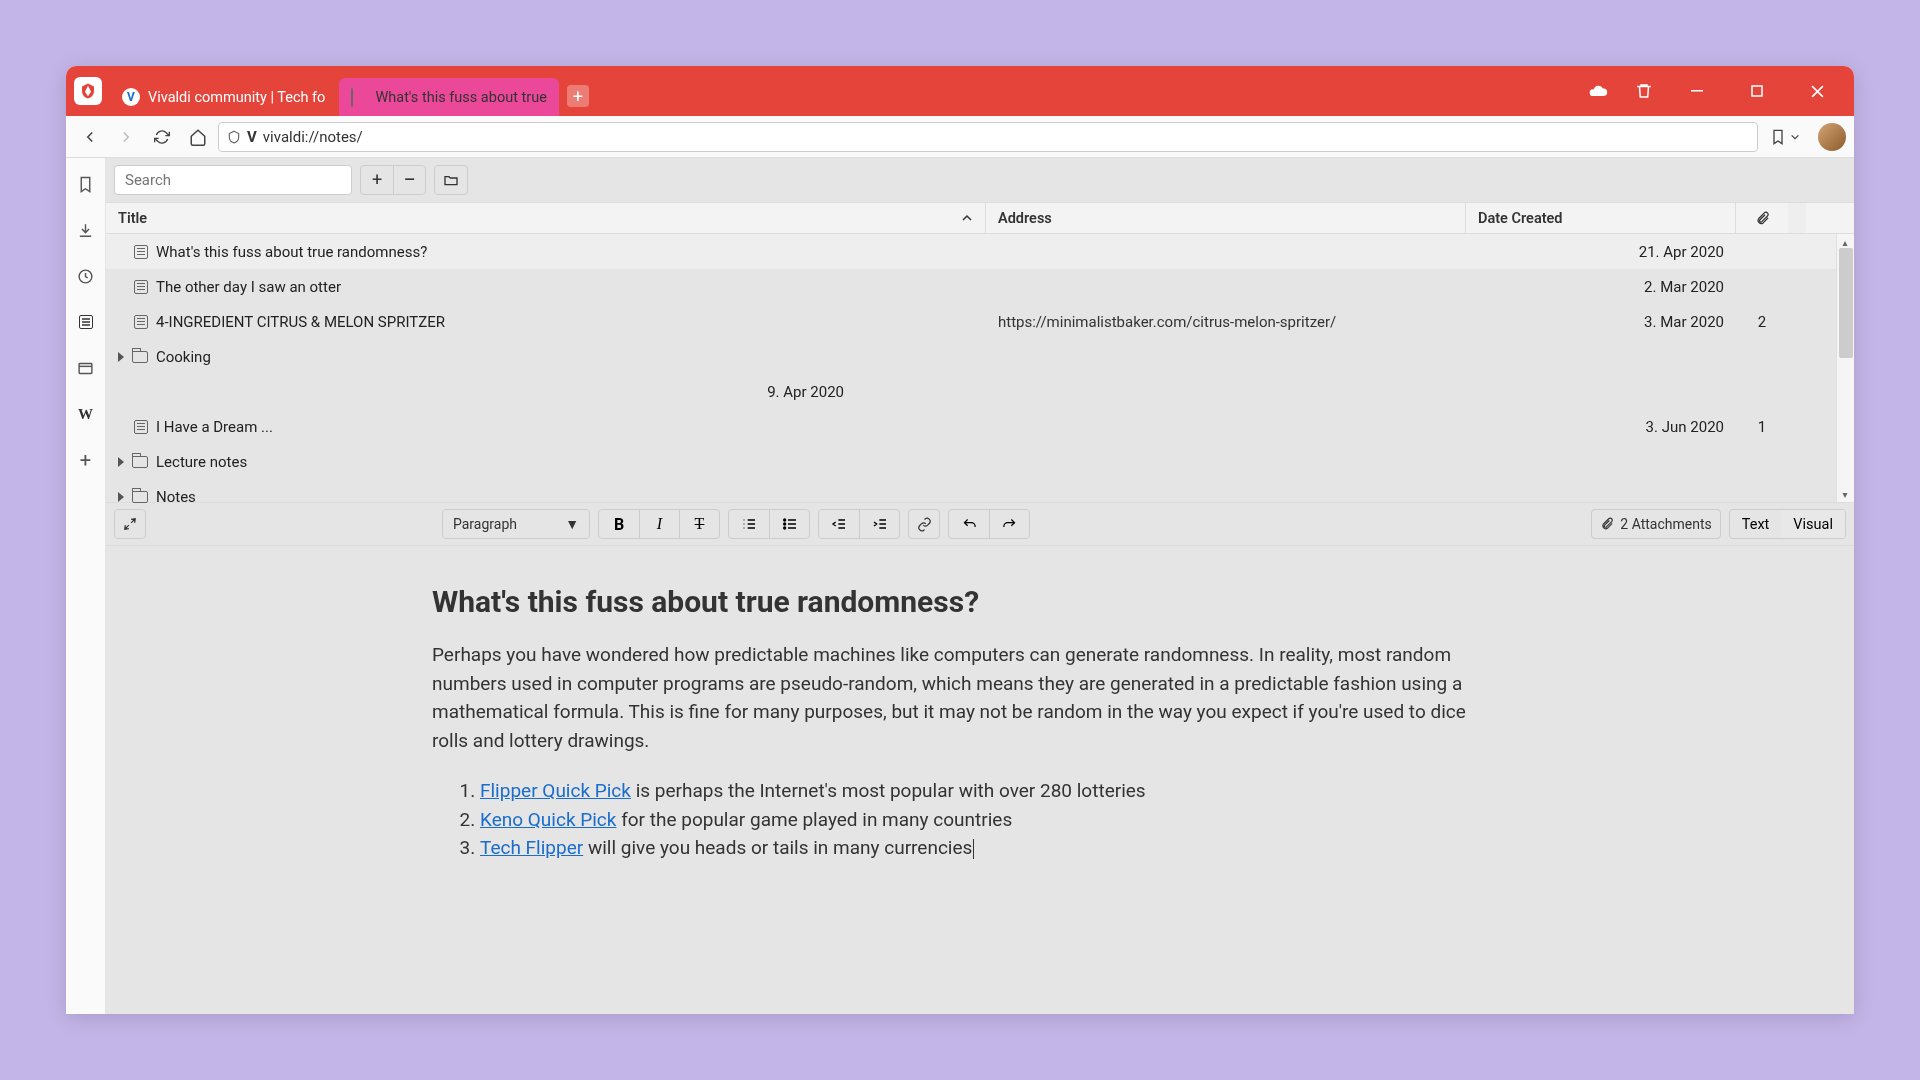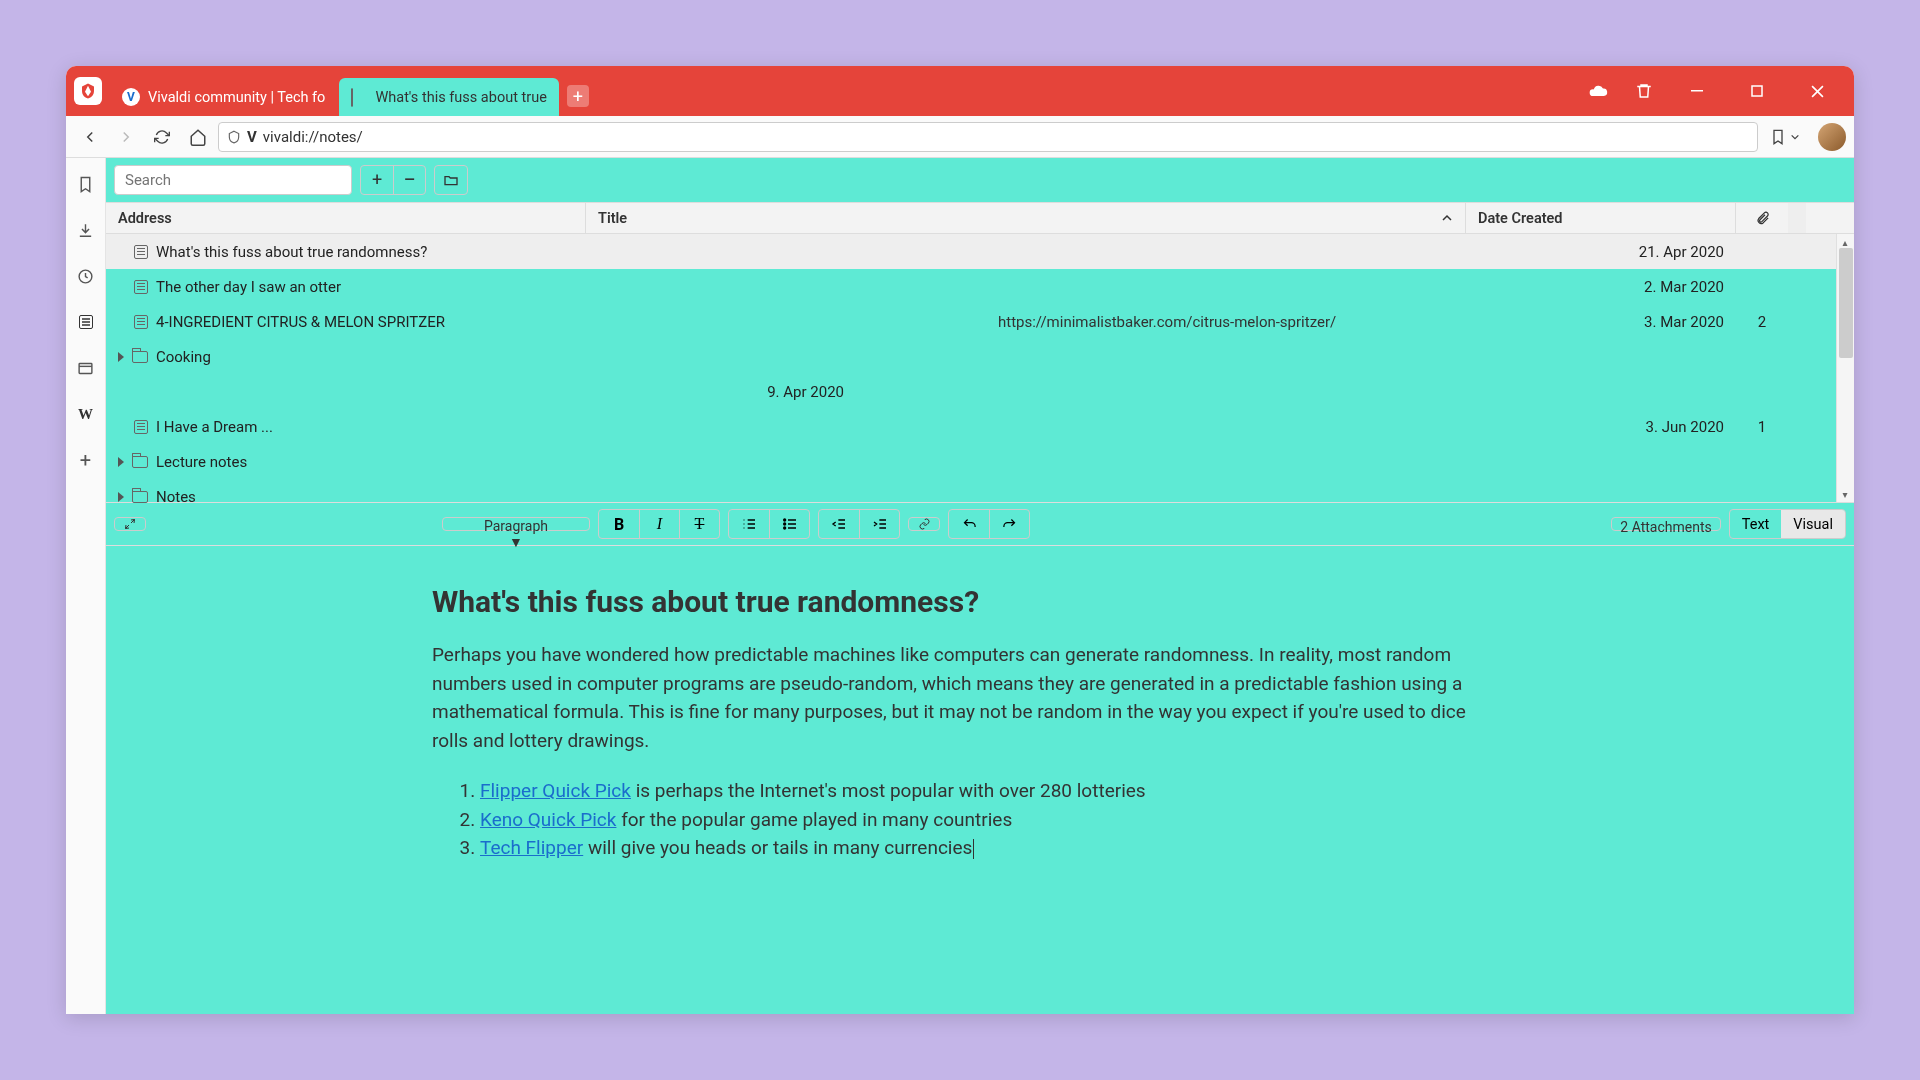--- a/index.html
+++ b/index.html
@@ -3,37 +3,37 @@
 <meta charset="utf-8">
 <style>
 * { margin: 0; padding: 0; box-sizing: border-box; font-family: -apple-system, BlinkMacSystemFont, "Segoe UI", Roboto, Arial, sans-serif; }
 body { background: #c4b5e8; width: 1920px; height: 1080px; overflow: hidden; padding: 66px; }
 .window { width: 1788px; height: 948px; background: #fff; border-radius: 10px 10px 0 0; overflow: hidden; box-shadow: 0 4px 20px rgba(0,0,0,0.15); display: flex; flex-direction: column; }
 .titlebar { background: #e5443a; height: 50px; display: flex; align-items: center; padding: 0 8px; gap: 2px; }
 .vivaldi-logo { width: 28px; height: 28px; background: #fff; border-radius: 6px; display: flex; align-items: center; justify-content: center; margin-right: 6px; }
 .vivaldi-logo svg { fill: #e5443a; }
 .tab { height: 38px; display: flex; align-items: center; padding: 0 12px; border-radius: 6px 6px 0 0; font-size: 14.5px; cursor: pointer; gap: 8px; max-width: 260px; margin-top: 12px; }
 .tab-inactive { color: #fff; }
-.tab-active { background: #5eead4; color: #333; }
+.tab-active { background: #ec4899; color: #333; }
 .tab-text { white-space: nowrap; overflow: hidden; text-overflow: ellipsis; }
 .newtab-btn { width: 22px; height: 22px; background: rgba(255,255,255,0.3); border-radius: 4px; display: flex; align-items: center; justify-content: center; color: #fff; margin-left: 6px; cursor: pointer; font-size: 18px; margin-top: 10px;}
 .titlebar-spacer { flex: 1; }
 .titlebar-icon { width: 44px; height: 44px; display: flex; align-items: center; justify-content: center; color: #fff; cursor: pointer; }
 .win-btn { width: 58px; height: 44px; display: flex; align-items: center; justify-content: center; color: #fff; cursor: pointer; }
 .addressbar { height: 42px; background: #fafafa; border-bottom: 1px solid #ddd; display: flex; align-items: center; padding: 0 8px; gap: 4px; }
 .nav-btn { width: 32px; height: 32px; display: flex; align-items: center; justify-content: center; cursor: pointer; color: #444; border-radius: 4px; }
 .nav-btn.disabled { color: #bbb; cursor: default; }
 .url-box { flex: 1; height: 30px; border: 1px solid #ccc; border-radius: 4px; background: #fff; display: flex; align-items: center; padding: 0 8px; gap: 6px; font-size: 15px; color: #333; }
 .url-box .shield { color: #666; }
 .bookmark-dd { display: flex; align-items: center; gap: 4px; color: #444; padding: 0 8px; cursor: pointer; }
 .avatar { width: 28px; height: 28px; border-radius: 50%; background: linear-gradient(135deg, #d4a574 0%, #8b5a2b 100%); margin-left: 6px; }
 .content-row { flex: 1; display: flex; overflow: hidden; }
 .sidepanel { width: 40px; background: #fafafa; border-right: 1px solid #e4e4e4; display: flex; flex-direction: column; align-items: center; padding-top: 14px; gap: 22px; }
 .sidepanel-icon { width: 24px; height: 24px; display: flex; align-items: center; justify-content: center; color: #555; cursor: pointer; }
-.notes-panel { flex: 1; display: flex; flex-direction: column; background: #5eead4; }
+.notes-panel { flex: 1; display: flex; flex-direction: column; background: #e5e5e5; }
 .notes-toolbar { height: 44px; display: flex; align-items: center; padding: 0 8px; gap: 8px; border-bottom: 1px solid transparent; }
 .search-box { width: 238px; height: 30px; border: 1px solid #ccc; border-radius: 4px; padding: 0 10px; font-size: 15px; color: #666; outline: none; }
 .btn-group { display: flex; border: 1px solid #ccc; border-radius: 4px; height: 30px; overflow: hidden; }
 .btn-group > div { width: 32px; display: flex; align-items: center; justify-content: center; cursor: pointer; color: #333; }
 .btn-group > div + div { border-left: 1px solid #ccc; }
 .btn-single { width: 34px; height: 30px; border: 1px solid #ccc; border-radius: 4px; display: flex; align-items: center; justify-content: center; cursor: pointer; color: #333; }
 .table-header { height: 32px; background: #f3f3f3; border-top: 1px solid #ddd; border-bottom: 1px solid #ddd; display: flex; font-size: 14.5px; color: #333; font-weight: 600; }
 .th { display: flex; align-items: center; padding: 0 12px; border-right: 1px solid #ddd; }
 .th-title { width: 880px; justify-content: space-between; }
 .th-address { width: 480px; }
@@ -47,21 +47,21 @@
 .row-title.folder { padding-left: 12px; }
 .row-icon { width: 16px; height: 16px; color: #666; flex-shrink: 0; }
 .row-address { width: 480px; padding: 0 12px; color: #333; }
 .row-date { width: 270px; text-align: right; padding: 0 12px; }
 .row-attach { width: 52px; text-align: center; }
 .scroll-track { position: absolute; right: 0; top: 0; bottom: 0; width: 18px; background: #f5f5f5; border-left: 1px solid #e0e0e0; }
 .scroll-thumb { width: 14px; height: 110px; background: #ccc; margin: 2px auto; border-radius: 2px; }
 .scroll-arrow { position: absolute; right: 3px; width: 12px; height: 12px; color: #666; font-size: 10px; display:flex; align-items:center; justify-content:center;}
 .table-wrap { position: relative; height: 268px; }
 .editor-toolbar { height: 44px; border-top: 1px solid #ddd; border-bottom: 1px solid #ddd; display: flex; align-items: center; padding: 0 8px; gap: 8px; }
-.tb-btn { height: 14px; border: 1px solid #ccc; border-radius: 4px; display: flex; align-items: center; justify-content: center; cursor: pointer; padding: 0 8px; font-size: 14px; color: #333; flex-direction: column; }
+.tb-btn { height: 30px; border: 1px solid #ccc; border-radius: 4px; display: flex; align-items: center; justify-content: center; cursor: pointer; padding: 0 8px; font-size: 14px; color: #333; }
 .tb-icon { width: 32px; padding: 0; }
 .format-select { width: 148px; display: flex; justify-content: space-between; padding: 0 10px; }
 .tb-group { display: flex; border: 1px solid #ccc; border-radius: 4px; height: 30px; overflow: hidden; }
 .tb-group > div { width: 40px; display: flex; align-items: center; justify-content: center; cursor: pointer; }
 .tb-group > div + div { border-left: 1px solid #ccc; }
 .editor-toolbar-spacer { flex: 1; }
 .mode-toggle { display: flex; border: 1px solid #ccc; border-radius: 4px; height: 30px; overflow: hidden; font-size: 14.5px; }
 .mode-toggle > div { padding: 0 12px; display: flex; align-items: center; cursor: pointer; }
 .mode-toggle > div.active { background: #e8e8e8; }
 .editor-content { flex: 1; padding: 38px 60px 38px 326px; overflow: auto; }
@@ -209,29 +209,29 @@
           <div style="font-size:22px;">−</div>
         </div>
         <div class="btn-single">
           <svg width="16" height="16" viewBox="0 0 24 24" fill="none" stroke="currentColor" stroke-width="2">
               <path d="M3 7h6l2 2h10v10H3z"></path>
             </svg>
         </div>
       </div>
 
       <div class="table-header">
-        <div class="th th-address">
-            <span>Address</span>
-          </div>
         <div class="th th-title">
           <span>Title</span>
           <svg width="12" height="12" viewBox="0 0 12 12">
               <path d="M2 8l4-4 4 4" fill="none" stroke="#333" stroke-width="1.5"></path>
             </svg>
         </div>
+        <div class="th th-address">
+            <span>Address</span>
+          </div>
         <div class="th th-date">
             <span>Date Created</span>
           </div>
         <div class="th th-attach">
             <svg width="15" height="15" viewBox="0 0 24 24" fill="none" stroke="#333" stroke-width="2">
               <path d="M21 11l-8 8a5 5 0 01-7-7l9-9a3.5 3.5 0 015 5l-9 9a2 2 0 01-3-3l8-8"></path>
             </svg>
           </div>
         <div class="th-scroll"></div>
       </div>

